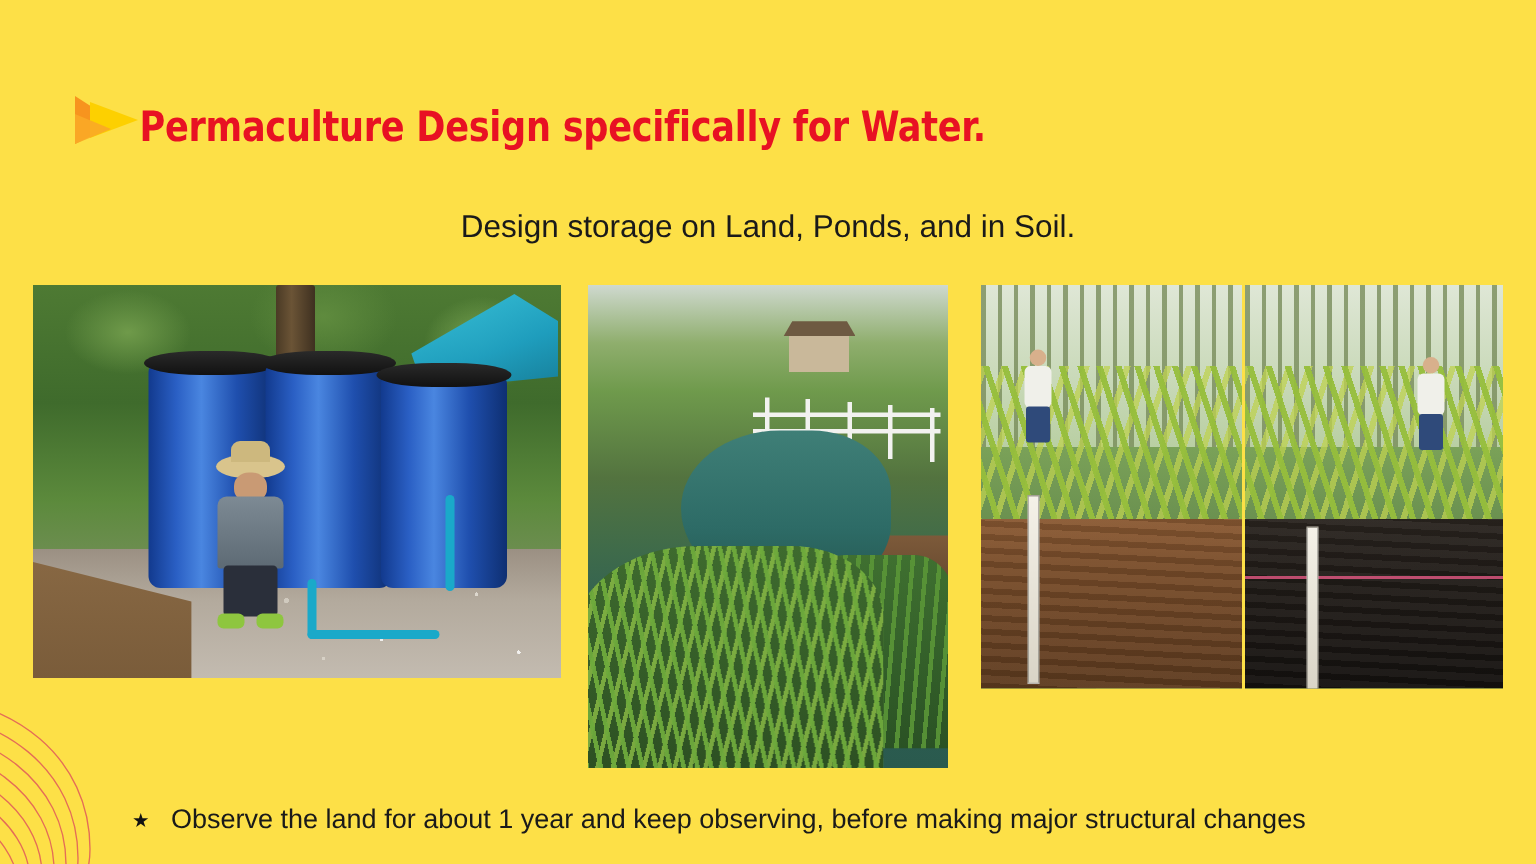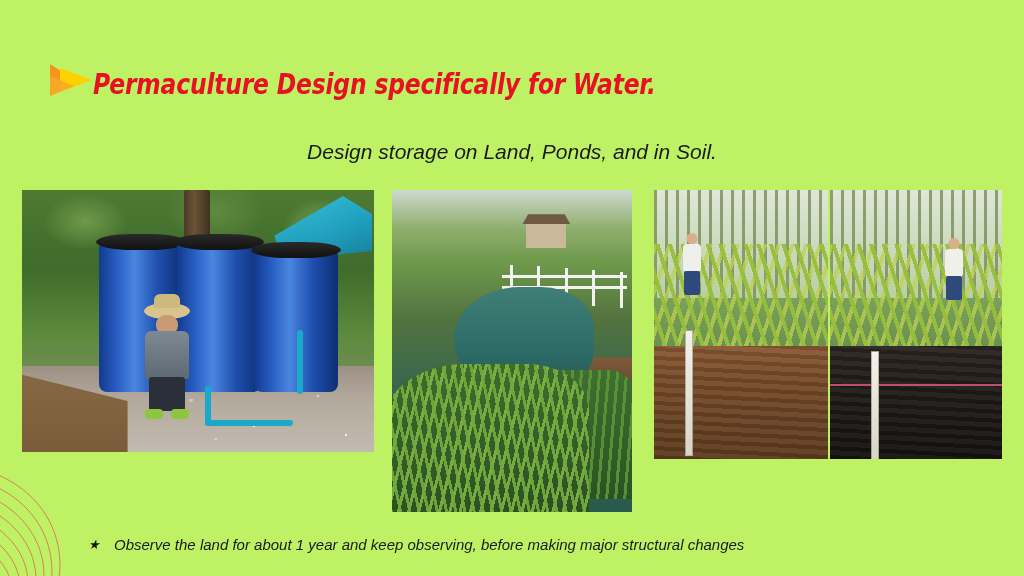--- a/index.html
+++ b/index.html
@@ -10,22 +10,21 @@
     width: 1024px;
     height: 576px;
     background: #f2f2f2;
     font-family: "Liberation Sans", sans-serif;
     overflow: hidden;
     position: relative;
   }
   .slide {
     position: absolute;
     inset: 0;
-    background: #bef264;
-    font-style: italic;
+    background: #fde047;
   }
 
   
   .spiral {
     position: absolute;
     left: -60px;
     bottom: -40px;
     width: 210px;
     height: 170px;
     pointer-events: none;
@@ -249,21 +248,21 @@
     align-items: center;
     gap: 12px;
   }
   .bullet-star {
     font-size: 13px;
     color: #111;
     line-height: 1;
     width: 14px;
   }
   .bullet-text {
-    font-size: 15px;
+    font-size: 18px;
     color: #1a1a1a;
     font-family: "Liberation Sans", sans-serif;
     white-space: nowrap;
   }
 </style>
 </head>
 <body>
 
 <div class="slide">
 

